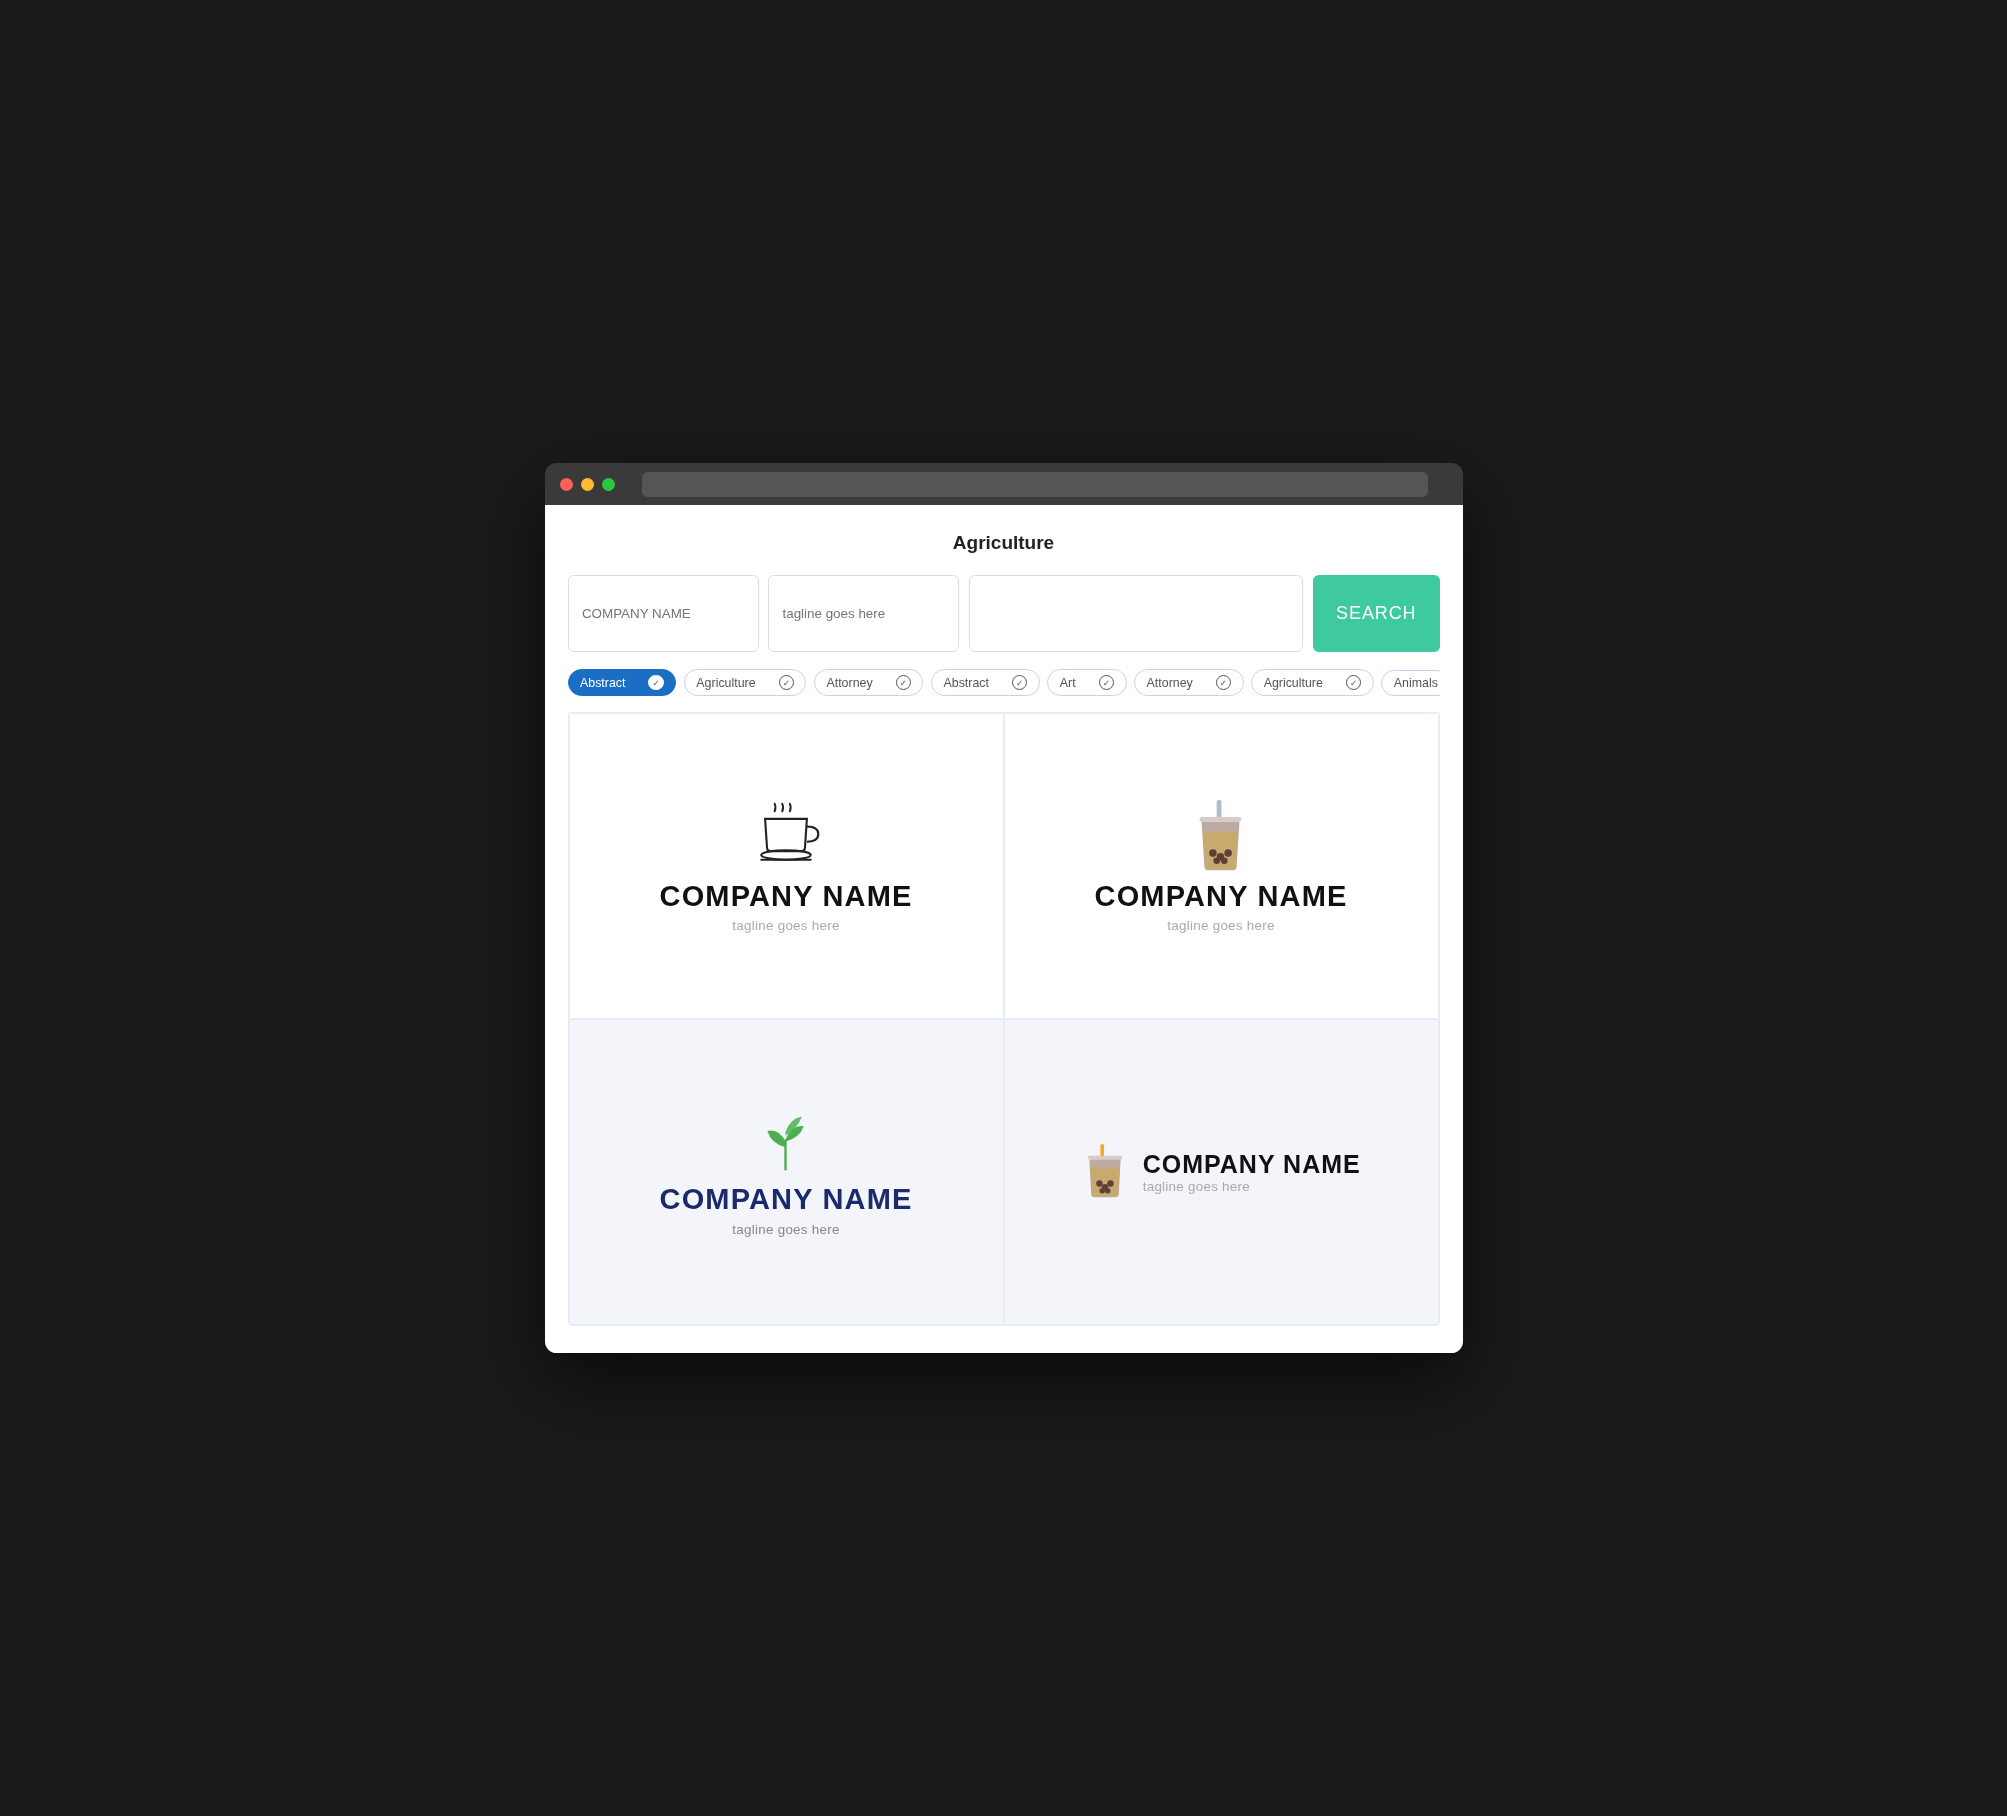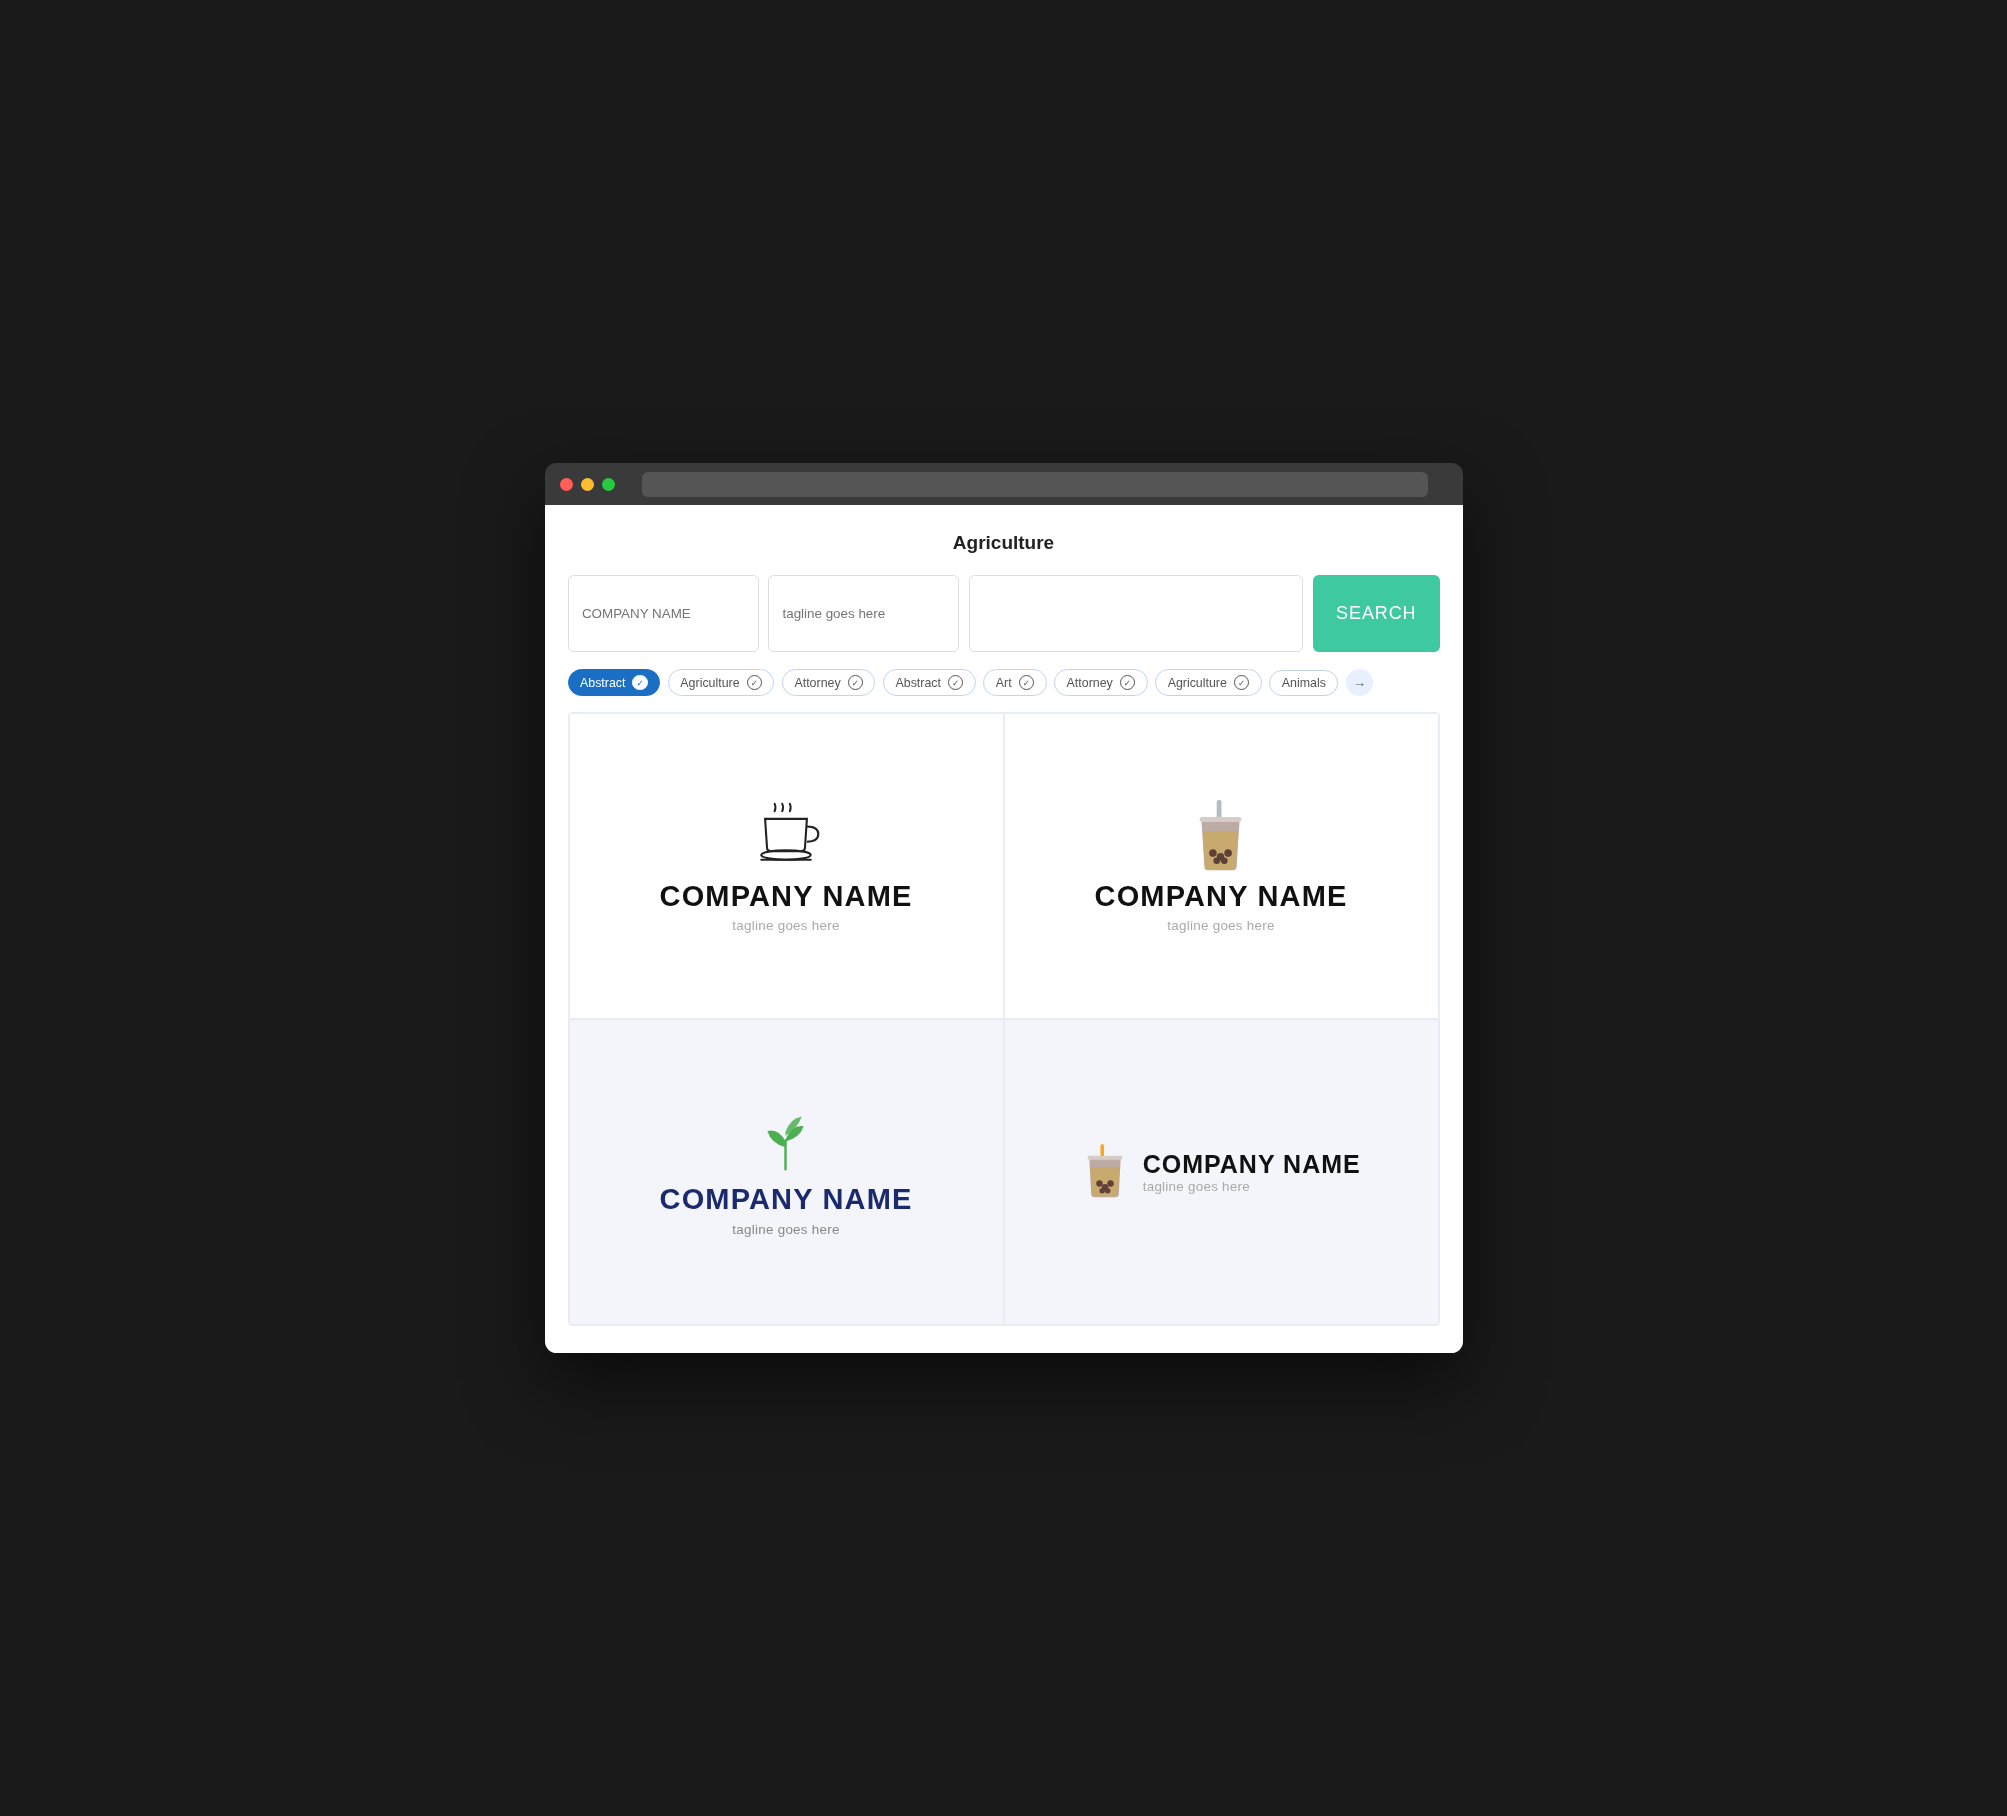--- a/index.html
+++ b/index.html
@@ -90,21 +90,21 @@
       display: flex;
       align-items: center;
       gap: 7.6px;
       margin-bottom: 15.3px;
       flex-wrap: nowrap;
       overflow: hidden;
     }
     .category-pill {
       display: flex;
       align-items: center;
-      gap: 7px;
+      gap: 23px;
       border: 1.4px solid #c0d4f0;
       border-radius: 19px;
       padding: 4.8px 11.5px;
       font-size: 12.4px;
       color: #555;
       cursor: pointer;
       background: #fff;
       white-space: nowrap;
     }
     .category-pill.active {

